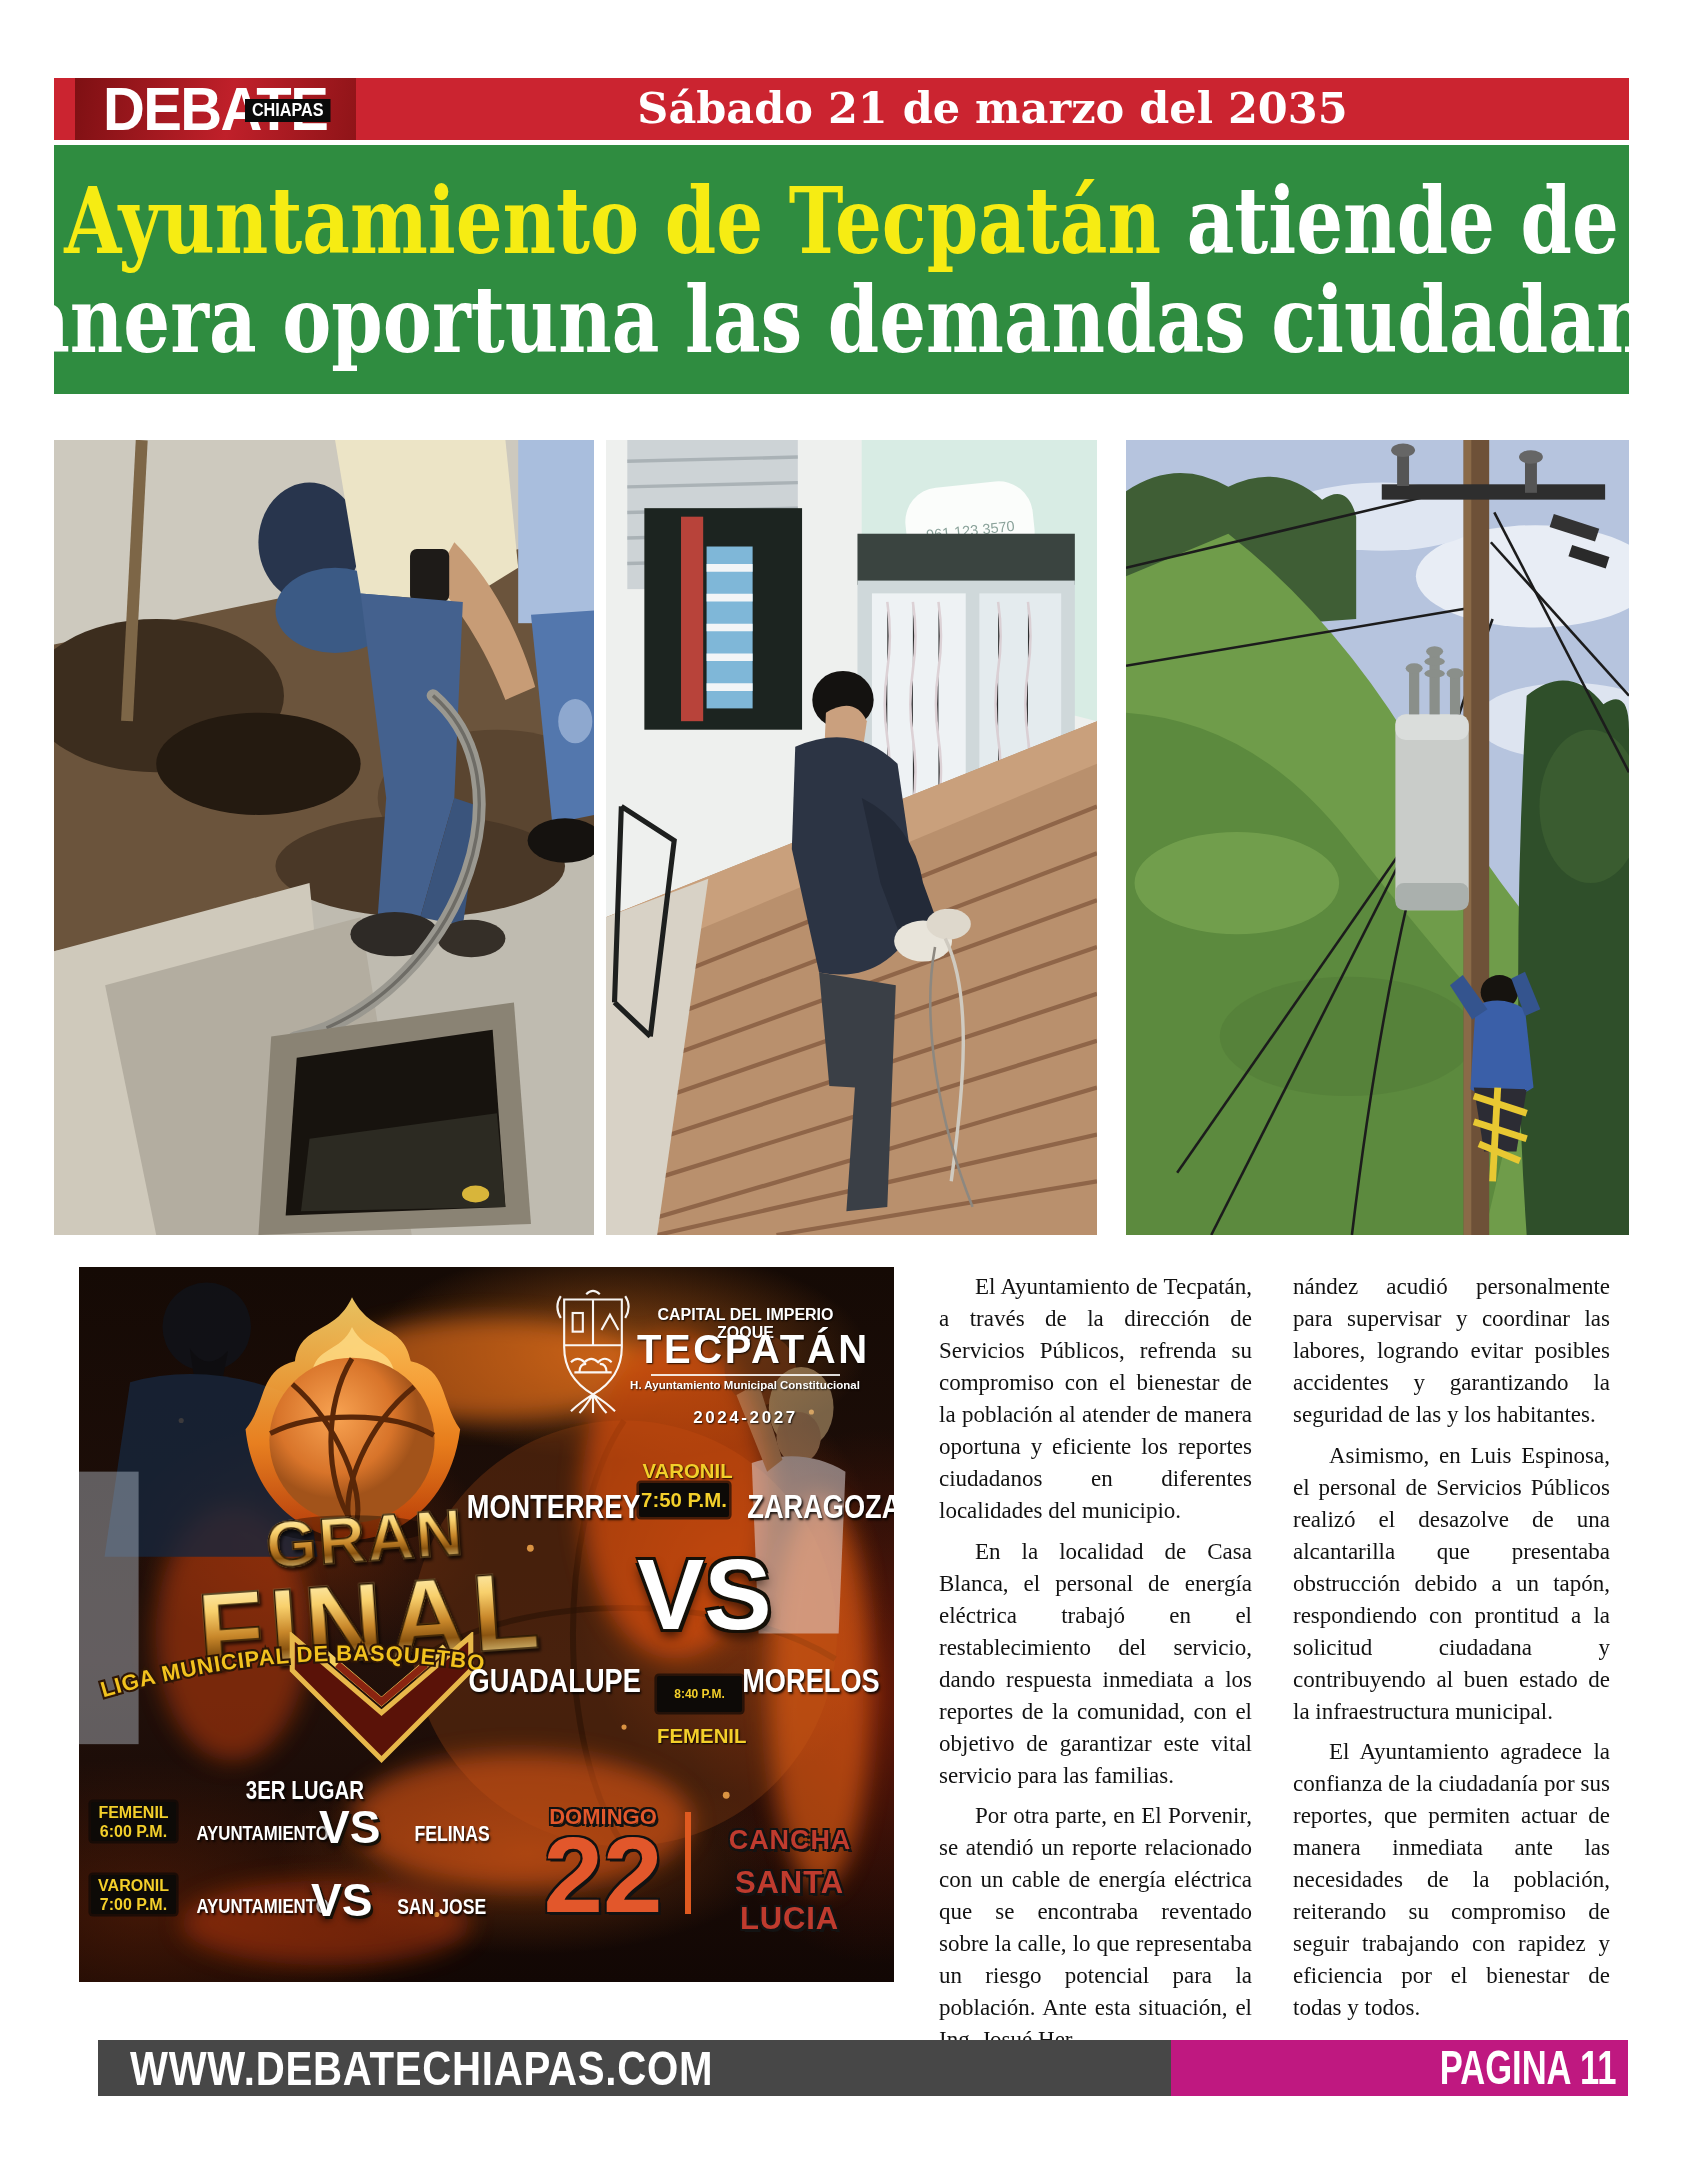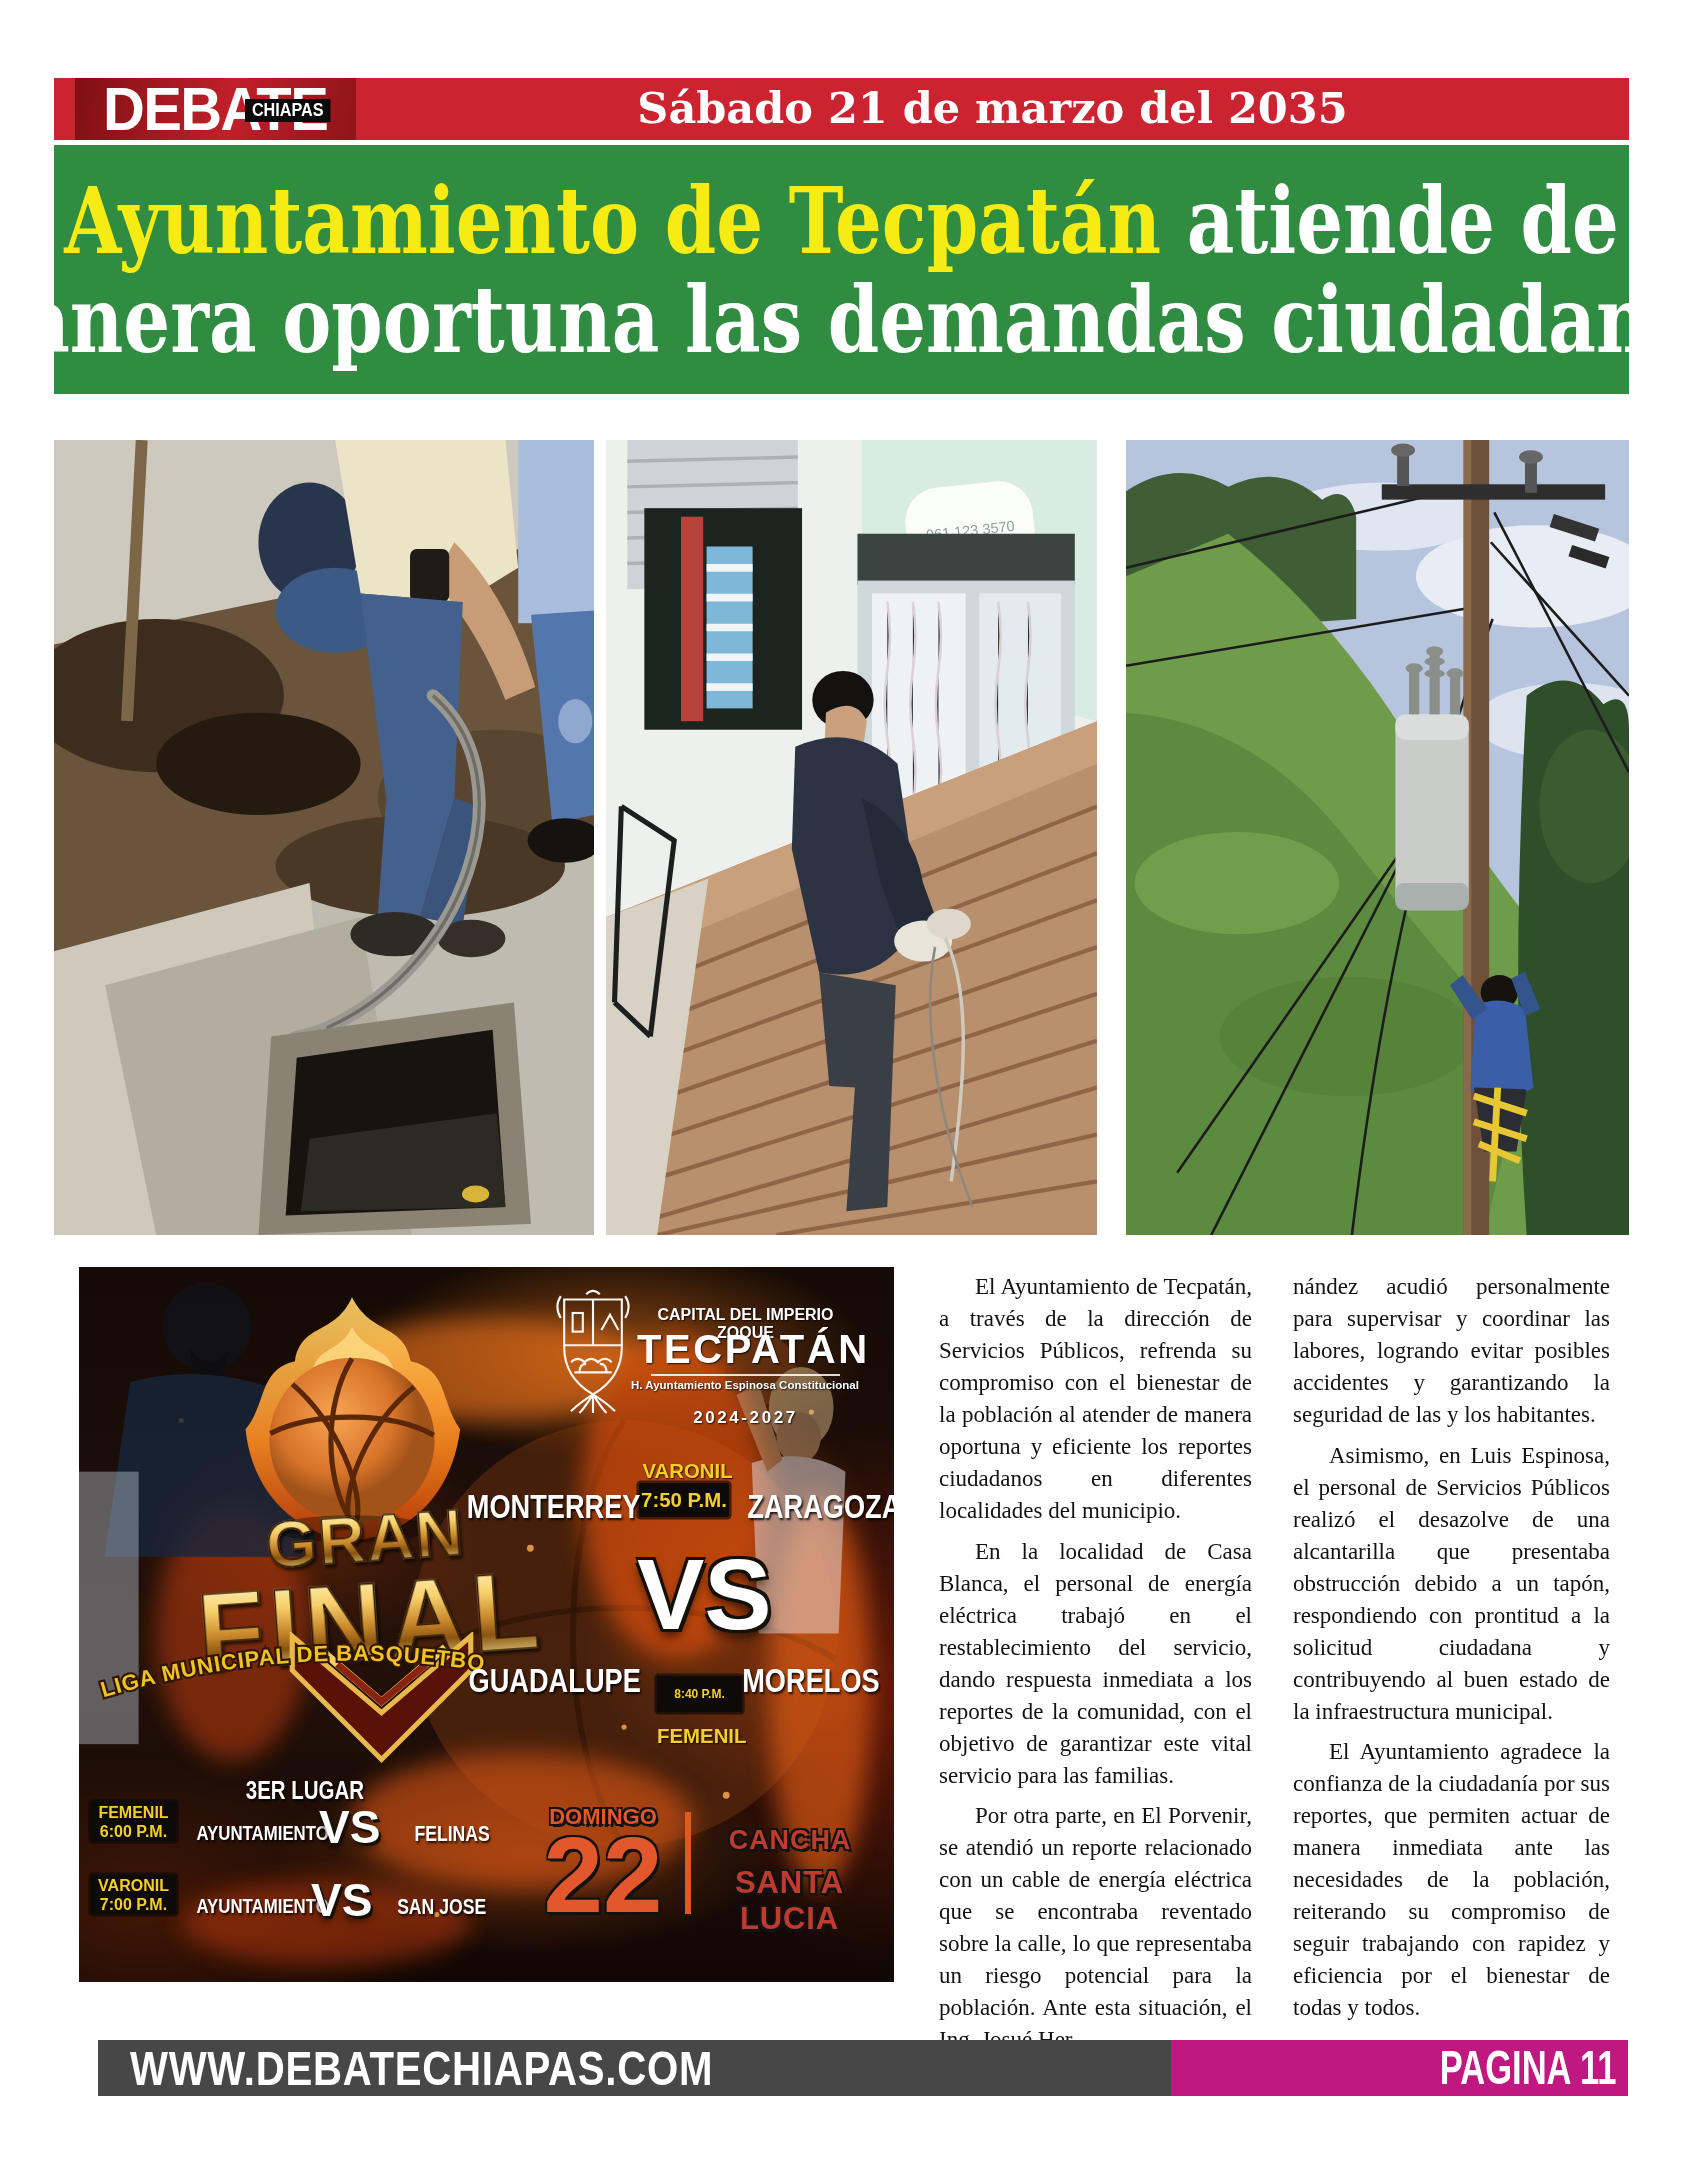--- a/index.html
+++ b/index.html
@@ -379,21 +379,21 @@
         <path d="M24 98 H68 M30 98 Q30 88 38 88 M54 88 Q62 88 62 98"></path>
         <path d="M8 8 Q 0 20 8 34 M84 8 Q 92 20 84 34"></path>
         <path d="M46 124 Q 30 134 20 144 M46 124 Q 46 138 46 146 M46 124 Q 62 134 72 144 M46 124 Q 36 140 30 146 M46 124 Q 56 140 62 146"></path>
         <path d="M38 6 Q 46 -2 54 6"></path>
       </g>
     </svg>
 
     <div class="abs org-w" style="left:558px;top:39px;width:217px;font-size:16px;">CAPITAL DEL IMPERIO ZOQUE</div>
     <div class="abs org-w" style="left:558px;top:60px;width:217px;font-size:40px;letter-spacing:2.6px;">TECPATÁN</div>
     <div class="abs" style="left:572px;top:107px;width:189px;height:1.7px;background:rgba(255,255,255,.85);"></div>
-    <div class="abs org-w" style="left:549px;top:112px;width:234px;font-size:11.5px;">H. Ayuntamiento Espinosa Constitucional</div>
+    <div class="abs org-w" style="left:549px;top:112px;width:234px;font-size:11.5px;">H. Ayuntamiento Municipal Constitucional</div>
     <div class="abs org-w" style="left:558px;top:127px;width:217px;font-size:17px;letter-spacing:2.6px;margin-top:14px;">2024-2027</div>
 
     <div class="abs ylbl" style="left:549px;top:193px;width:119px;font-size:20.4px;">VARONIL</div>
     <div class="abs pill" style="left:560px;top:216px;width:90px;height:34px;font-size:20.4px;">7:50 P.M.</div>
     <div class="abs pw team" style="left:366px;top:220px;width:196px;"><span class="cnd">MONTERREY</span></div>
     <div class="abs pw team" style="left:649px;top:220px;width:166px;"><span class="cnd">ZARAGOZA</span></div>
 
     <div class="abs big-vs" style="left:558px;top:277px;width:128px;">VS</div>
 
     <div class="abs pw team" style="left:368px;top:394px;width:204px;"><span class="cnd">GUADALUPE</span></div>

